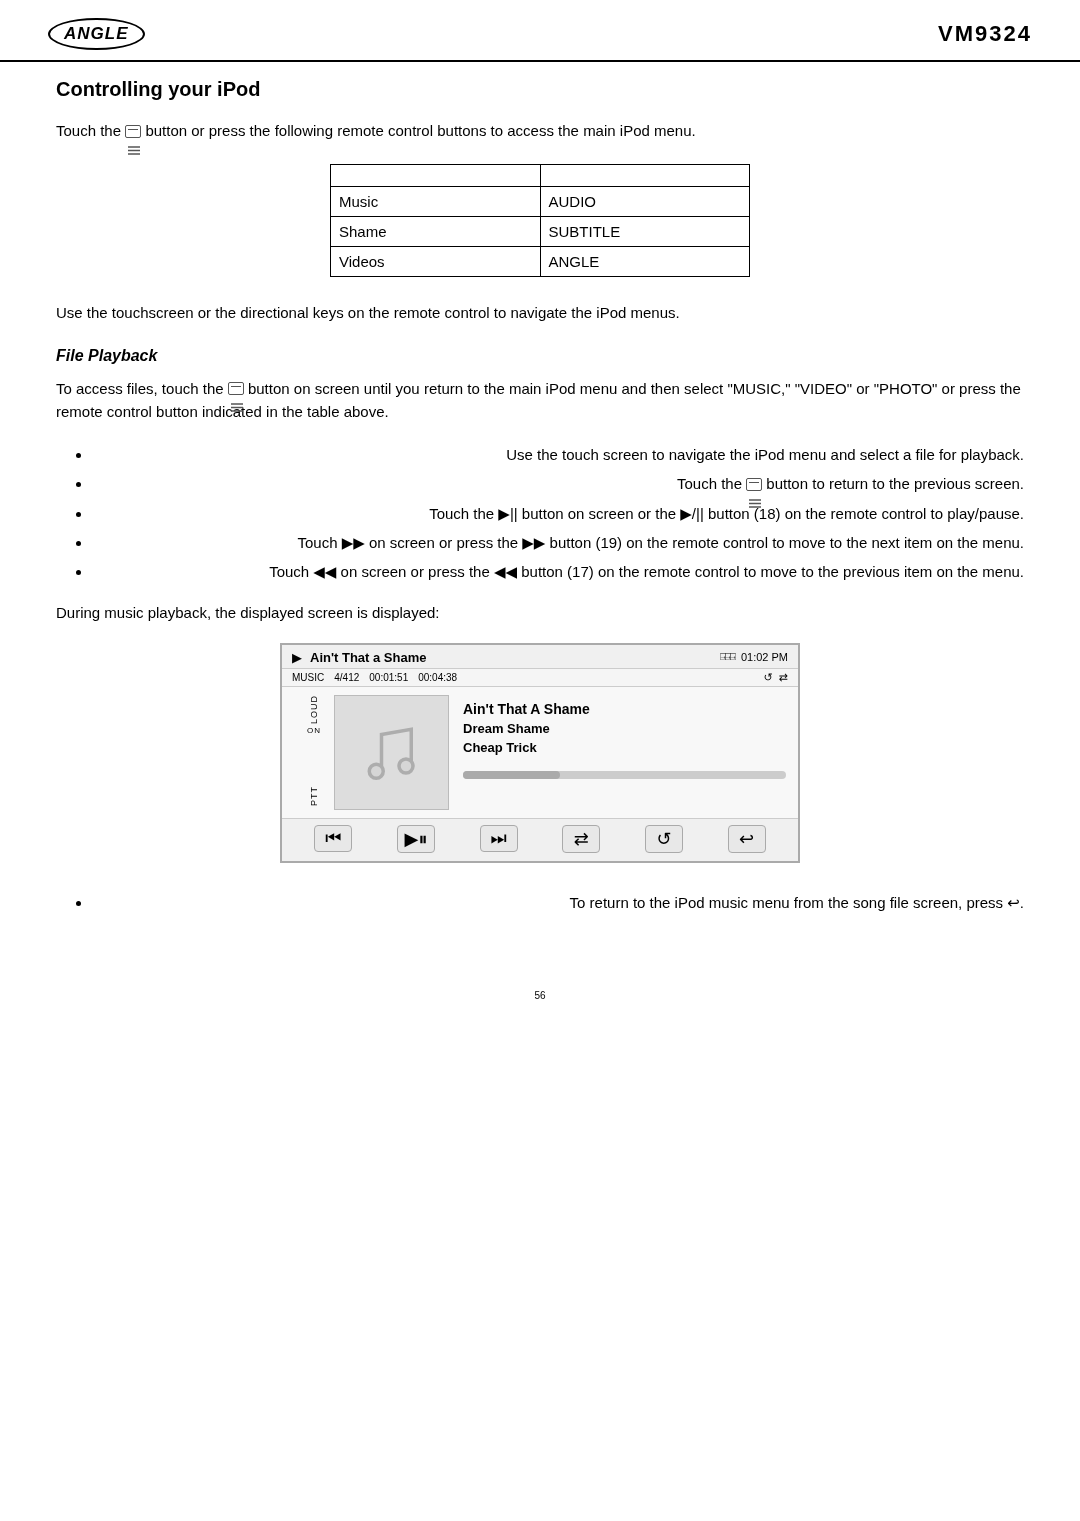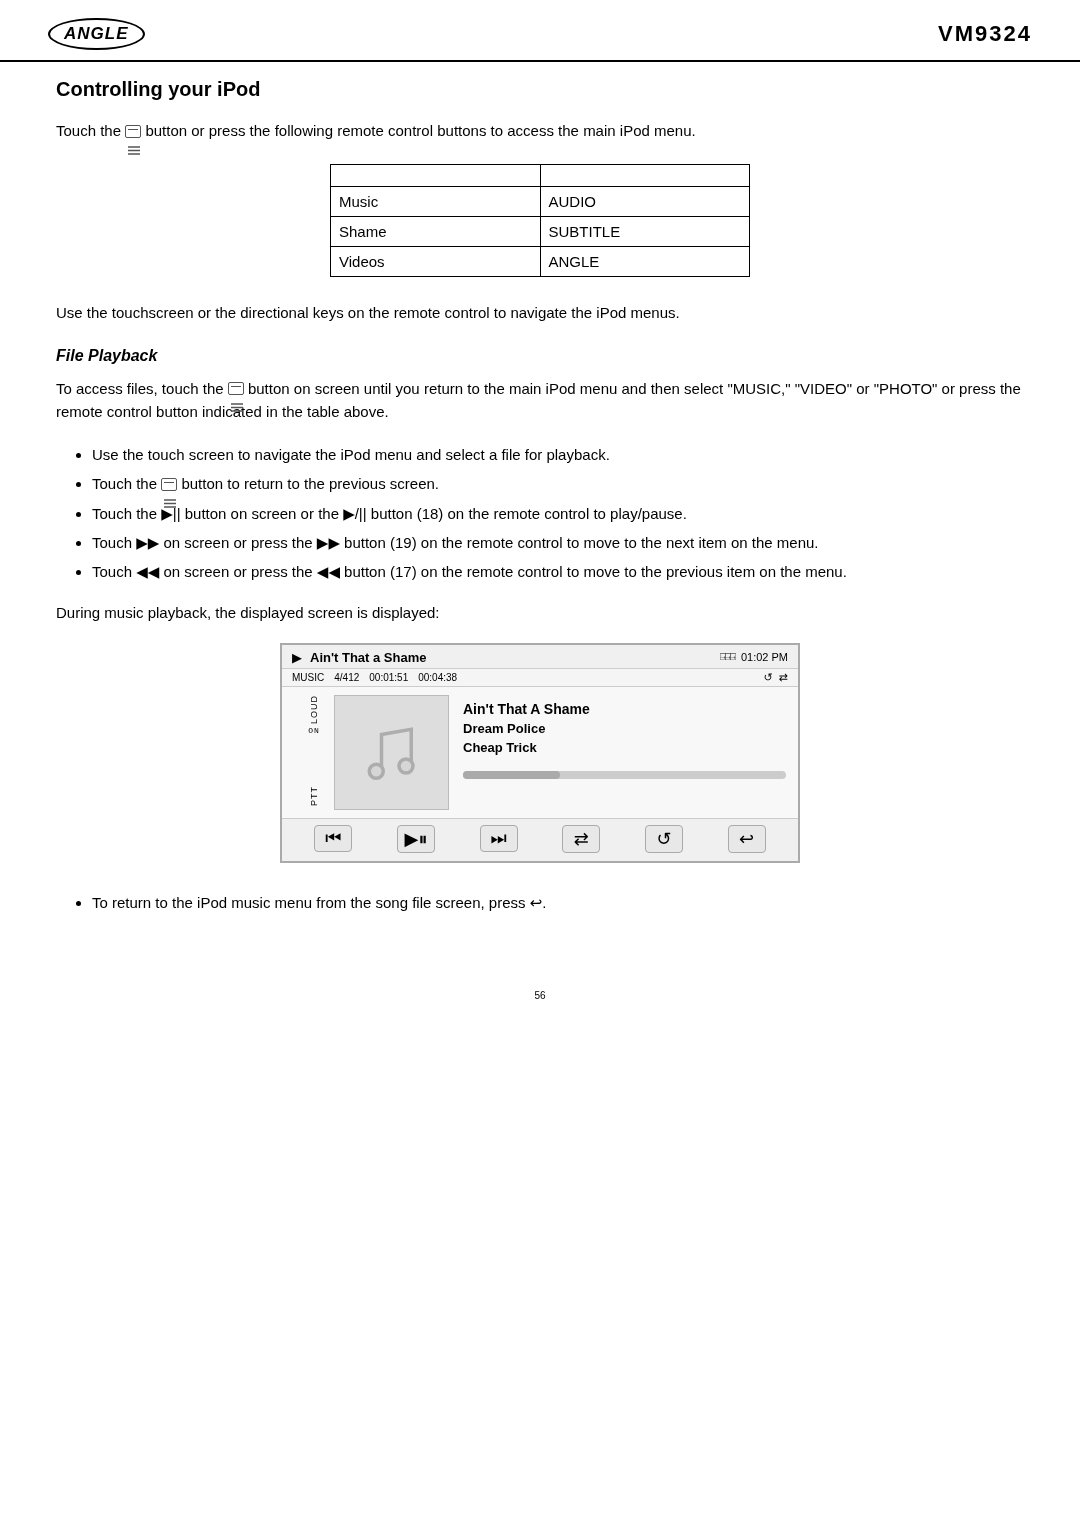--- a/index.html
+++ b/index.html
@@ -108,20 +108,21 @@
     .file-playback-text {
       font-size: 15px;
       line-height: 1.55;
       margin-bottom: 20px;
     }
 
     .bullet-list {
       list-style: disc;
       margin-left: 36px;
       margin-bottom: 18px;
+      text-align: right;
     }
     .bullet-list li {
       font-size: 15px;
       line-height: 1.55;
       margin-bottom: 6px;
     }
 
     .playback-note {
       font-size: 15px;
       line-height: 1.55;
@@ -394,38 +395,38 @@
           <span>⇄</span>
         </div>
       </div>
 
       <div class="player-main">
 
         <div class="player-sidebar">
           <div style="display:flex;flex-direction:column;align-items:center;">
             <span style="font-size:9px;letter-spacing:1px;writing-mode:vertical-rl;transform:rotate(180deg);">LOUD</span>
           </div>
-          <div style="font-size:8px;margin-top:2px;font-family:Liberation Mono, monospace;">ON</div>
+          <div style="font-size:8px;margin-top:2px;">ON</div>
           <div style="flex:1"></div>
           <div style="font-size:9px;letter-spacing:1px;writing-mode:vertical-rl;transform:rotate(180deg);">PTT</div>
         </div>
 
         <div class="album-art">
           <svg class="note-svg" width="70" height="70" viewBox="0 0 80 80">
             <g fill="none" stroke="#666" stroke-width="4">
               <path d="M28 60 L28 20 L62 14 L62 54"></path>
               <circle cx="22" cy="62" r="8" stroke="#666" fill="#ccc"></circle>
               <circle cx="56" cy="56" r="8" stroke="#666" fill="#ccc"></circle>
             </g>
           </svg>
         </div>
 
         <div class="player-info">
           <div class="player-song">Ain't That A Shame</div>
-          <div class="player-artist">Dream Police</div>
+          <div class="player-artist">Dream Shame</div>
           <div class="player-album">Cheap Trick</div>
           <div class="progress-bar-bg">
             <div class="progress-bar-fill" style="width: 30%;"></div>
           </div>
         </div>
       </div>
 
       <div class="player-controls">
         <span class="ctrl-btn">⏮</span>
         <span class="ctrl-btn">▶⏸</span>

